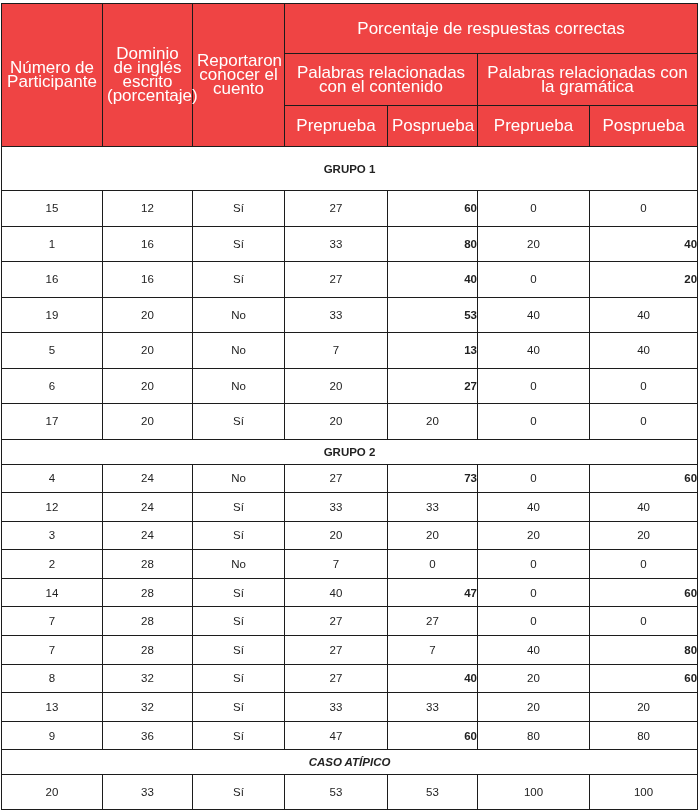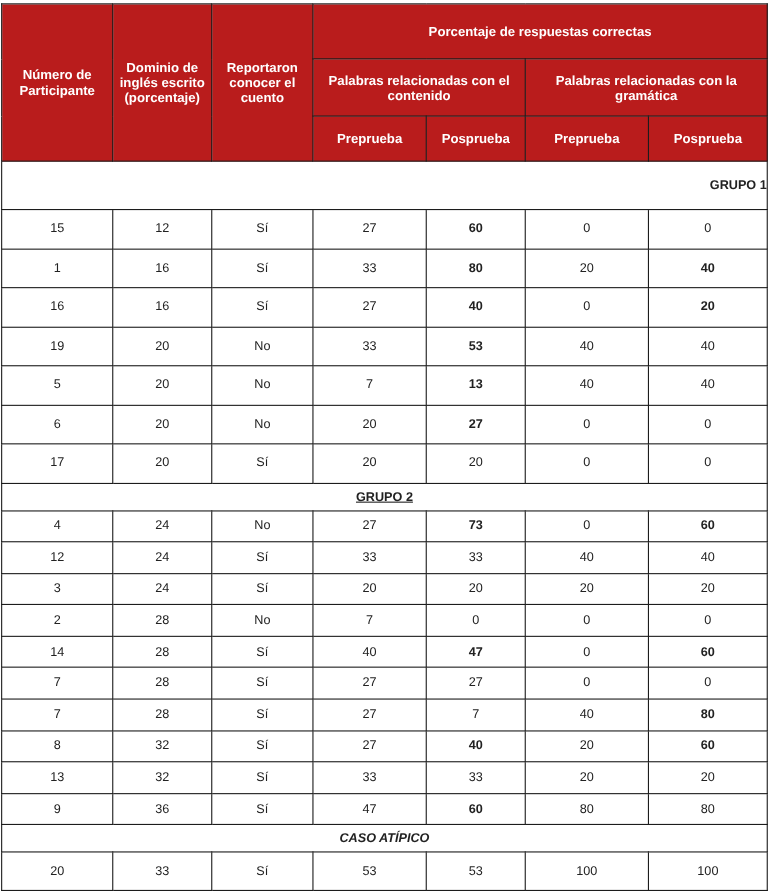--- a/index.html
+++ b/index.html
@@ -9,32 +9,32 @@
     table { border-collapse: collapse; table-layout: fixed; width: 696px; }
     col.c1 { width: 101px; }
     col.c2 { width: 90px; }
     col.c3 { width: 92px; }
     col.c4 { width: 103px; }
     col.c5 { width: 90px; }
     col.c6 { width: 112px; }
     col.c7 { width: 108px; }
     th, td { border: 1.5px solid #1c1c1c; text-align: center; vertical-align: middle; }
     th {
-      background: #b91c1c; color: #ffffff; font-weight: bold;
-      font-size: 12px; line-height: 14px; padding: 2px 4px;
+      background: #ef4444; color: #ffffff; font-weight: normal;
+      font-size: 17px; line-height: 14px; padding: 2px 4px;
     }
     tr.h1 th { height: 50px; }
     tr.h2 th { height: 52px; }
     tr.h3 th { height: 41px; }
     td { font-size: 11.5px; color: #222; background: #fff; }
-    td.b { font-weight: bold; }
+    td.b { font-weight: bold; text-align: right; }
     tr.grp td { font-weight: bold; font-size: 11.5px; }
-    tr.grp1 td { height: 44px; text-align: right; }
+    tr.grp1 td { height: 44px; }
     tr.g1 td { height: 35.5px; }
-    tr.grp2 td { height: 25px; text-decoration: underline; }
+    tr.grp2 td { height: 25px; }
     tr.g2 td { height: 28.6px; }
     tr.grp3 td { height: 25px; font-style: italic; }
     tr.g3 td { height: 35px; }
   </style>
 </head>
 <body>
 
 <div class="wrap">
   <table>
     <colgroup>

